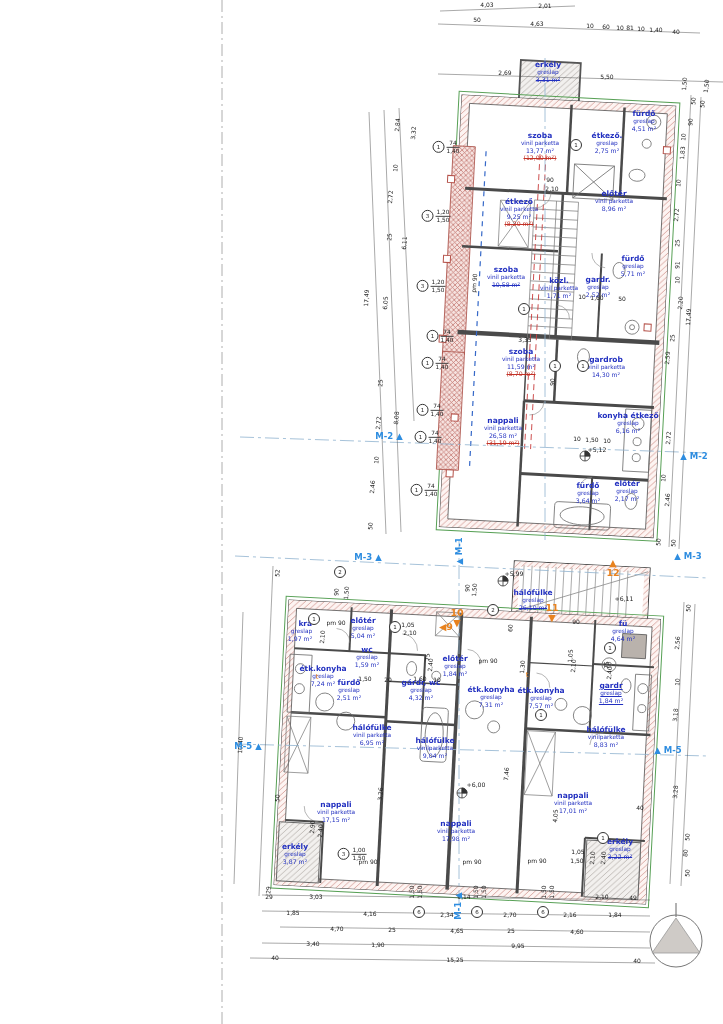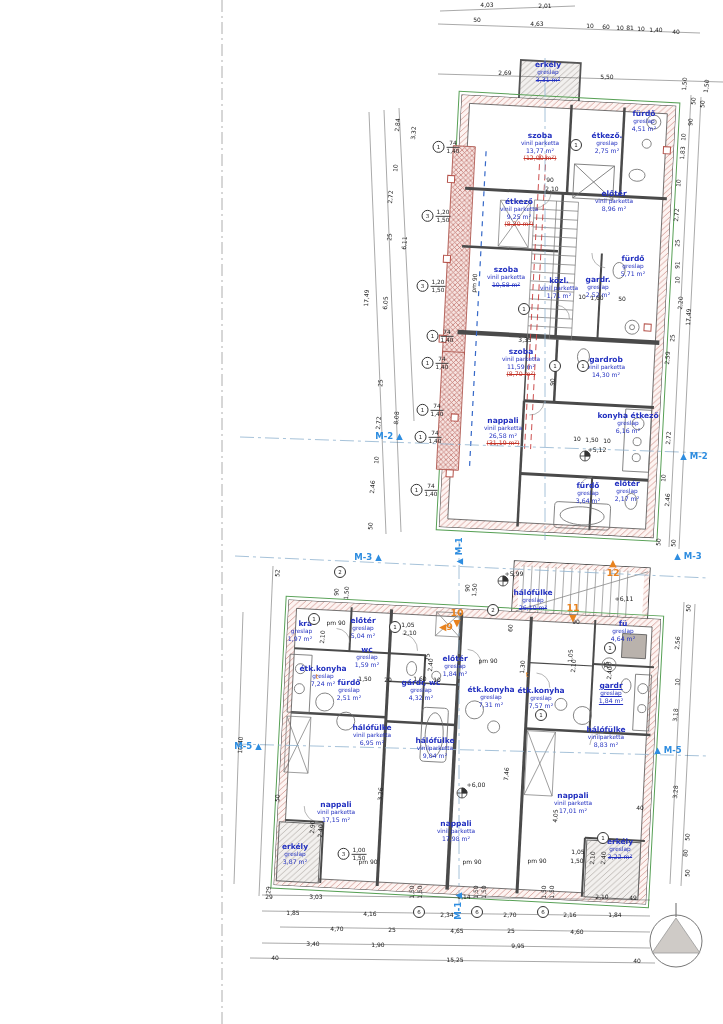--- a/index.html
+++ b/index.html
@@ -720,21 +720,21 @@
       <span class="sec" style="left: 458px; top: 906px; transform: translate(-50%, -50%) rotate(-90deg);"><span>M-1</span><span> ▲</span></span>
     </div>
 
 <div class="layer">
 
 <span class="om col" style="left: 457px; top: 617px; transform: translate(-50%, -50%);">
         <span>10</span>
         <span>▼</span>
       </span>
       <span class="om" style="left: 446px; top: 627px; transform: translate(-50%, -50%);"><span>◀</span><span>9</span></span>
-      <span class="om col" style="left: 573px; top: 612px; transform: translate(-50%, -50%);">
+      <span class="om col" style="left: 552px; top: 612px; transform: translate(-50%, -50%);">
         <span>11</span>
         <span>▼</span>
       </span>
       <span class="om col" style="left: 613px; top: 567px; transform: translate(-50%, -50%);">
         <span>▲</span>
         <span>12</span>
       </span>
       <span class="om sm" style="left: 317px; top: 677px; transform: translate(-50%, -50%);"><span>t</span></span>
       <span class="om sm" style="left: 527px; top: 675px; transform: translate(-50%, -50%);"><span>t</span></span>
     </div>

